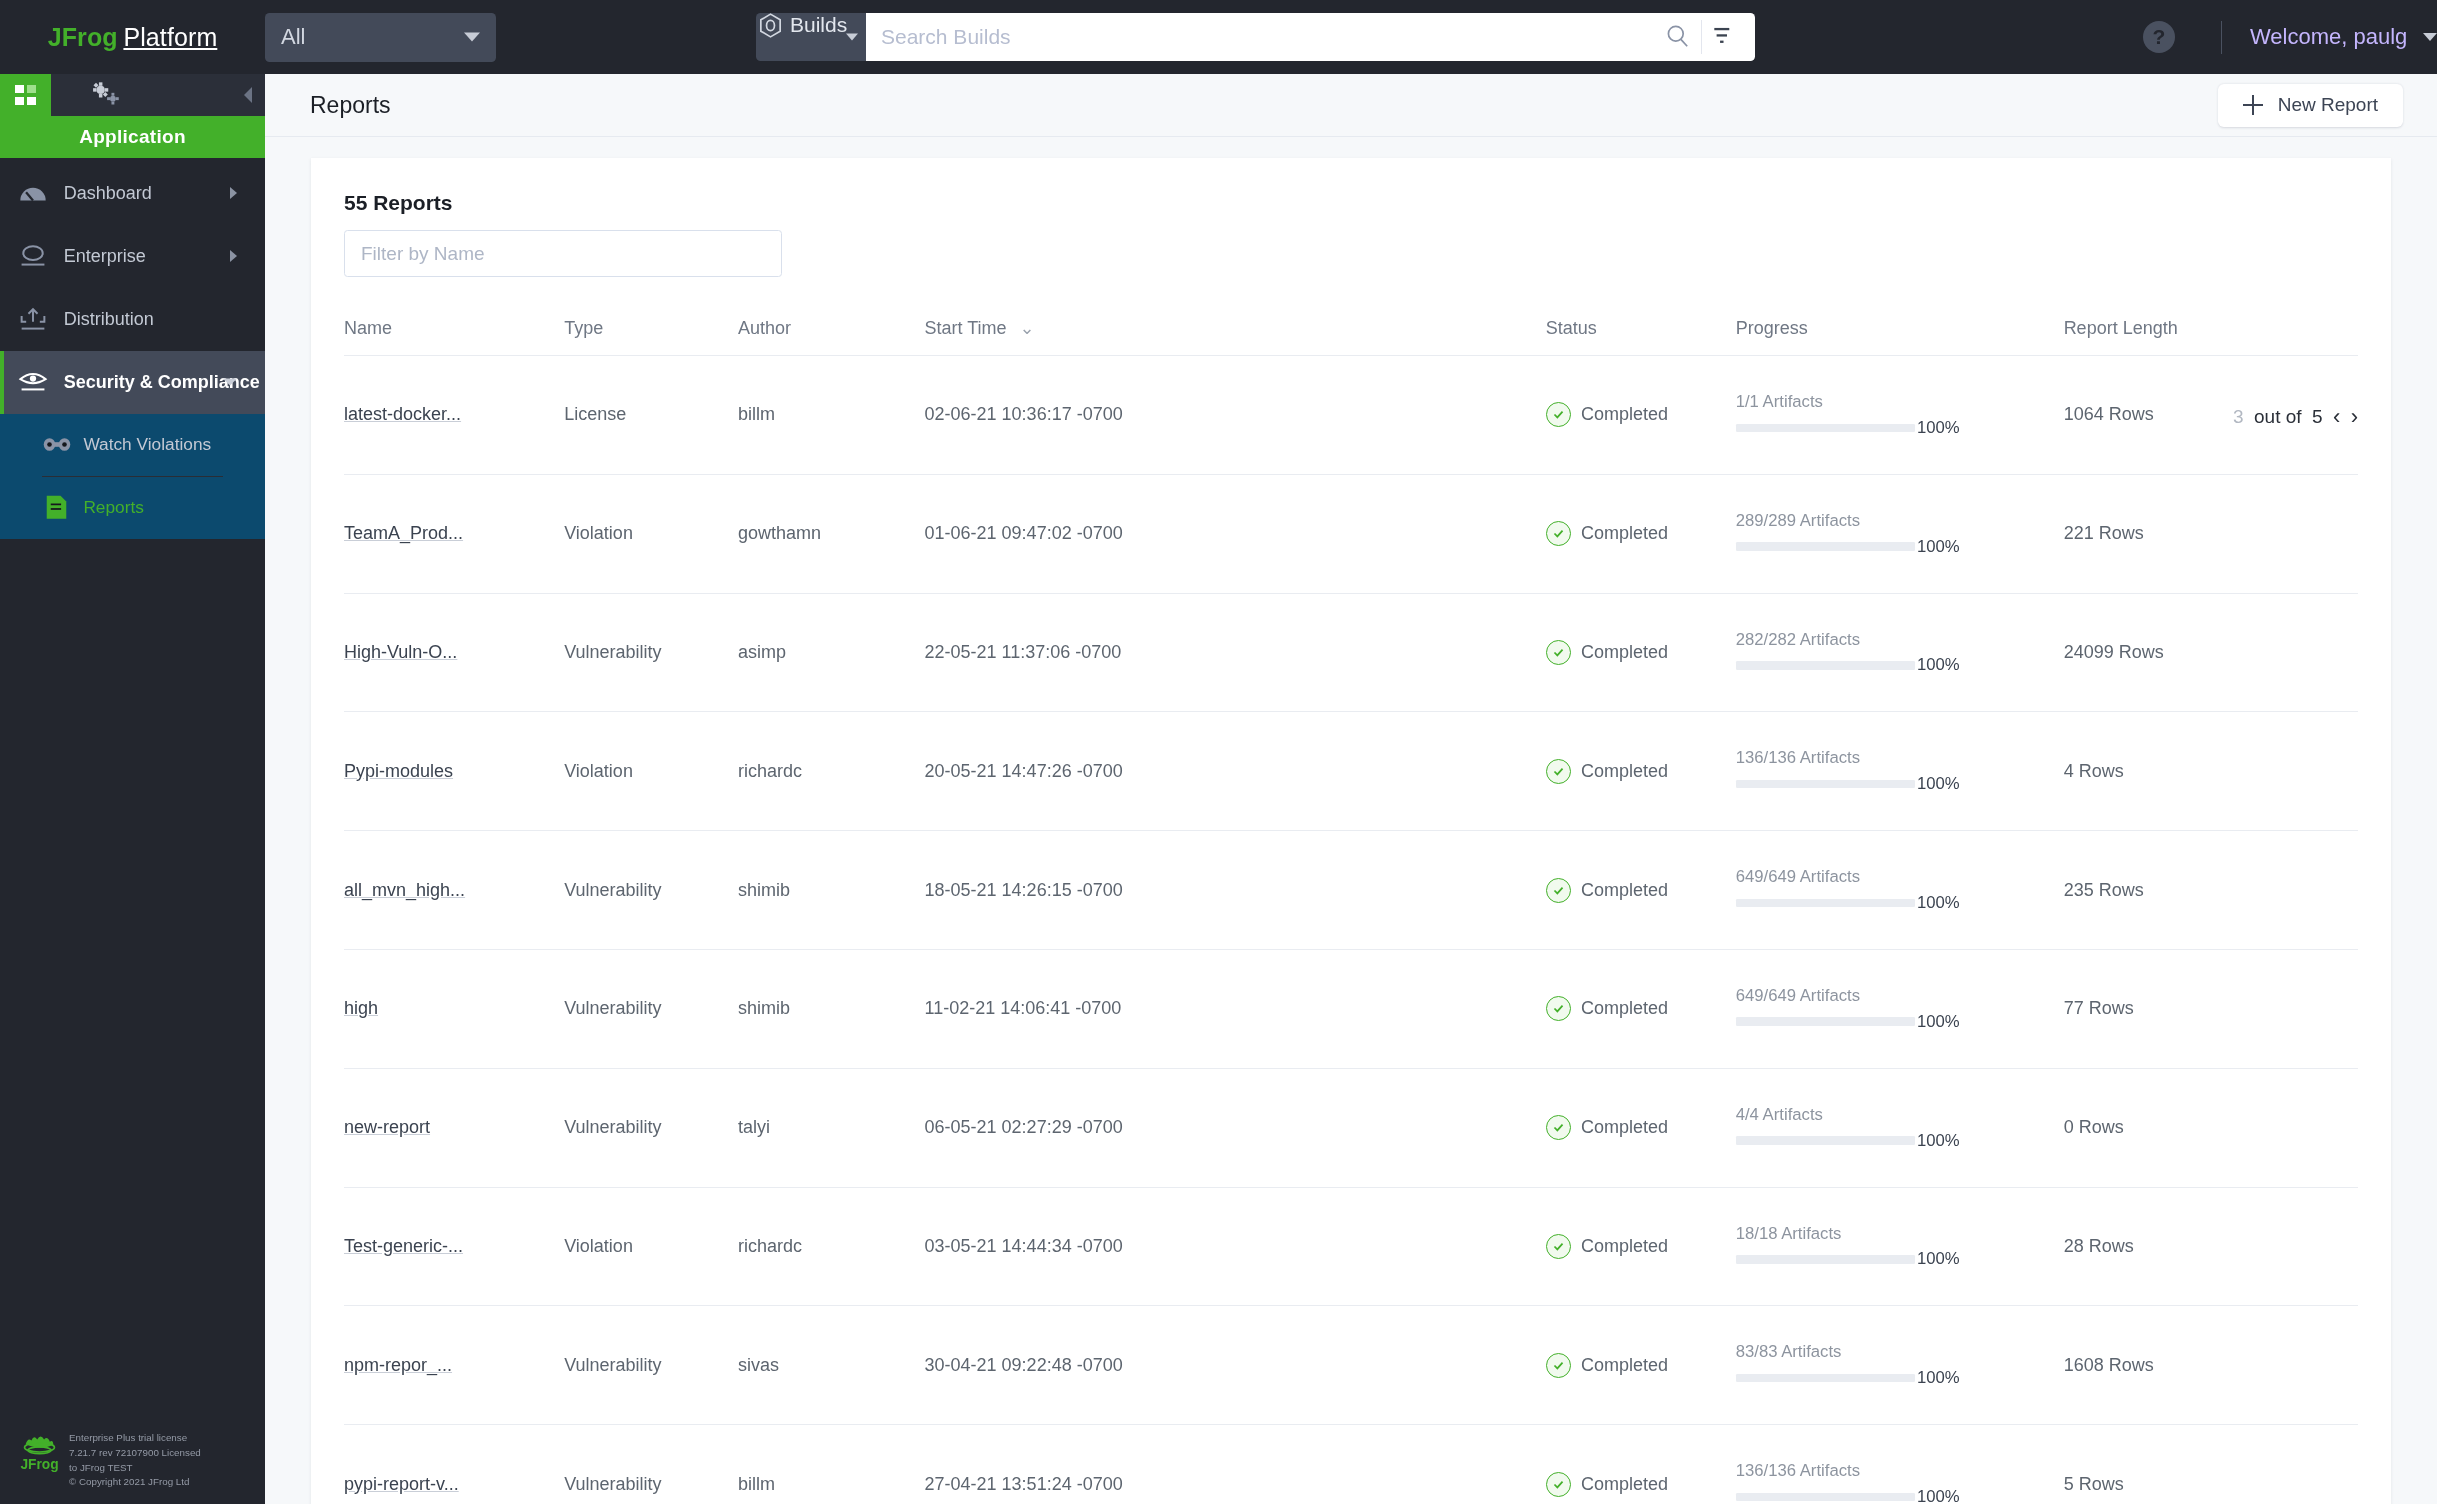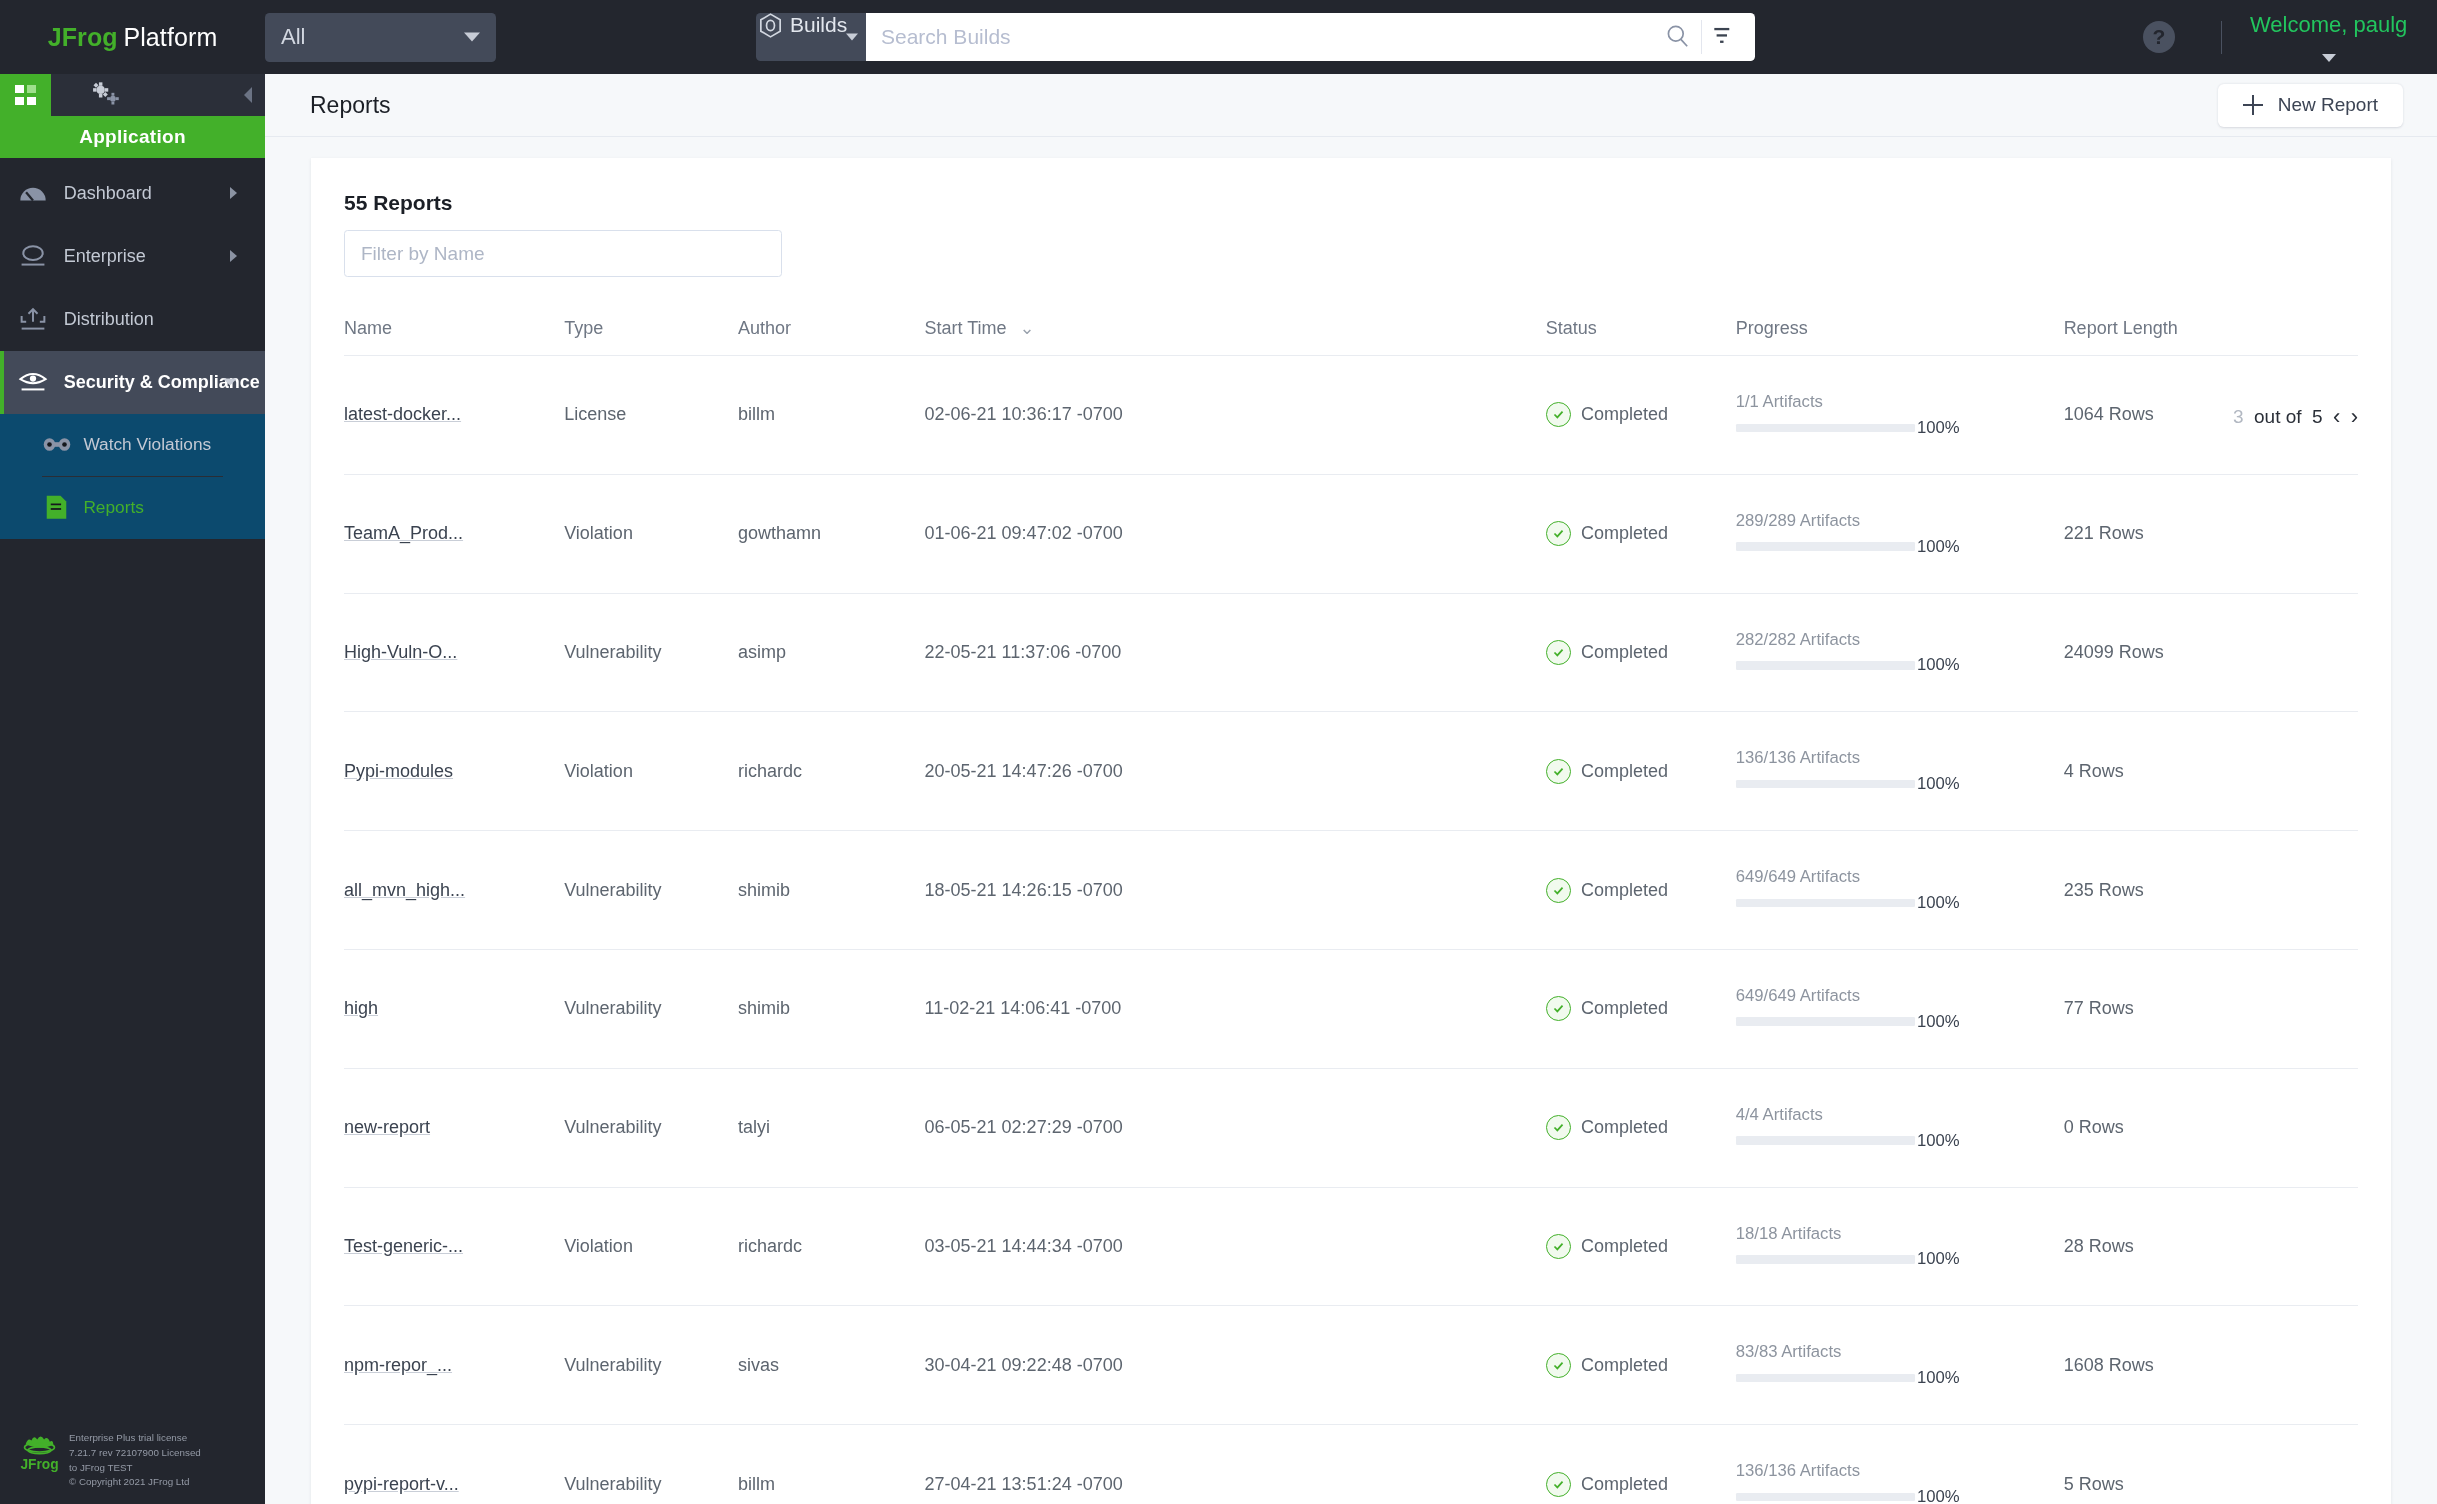--- a/index.html
+++ b/index.html
@@ -16,21 +16,21 @@
     width: 2438px; height: 74px;
     background: #23262e;
     display: flex; align-items: center;
   }
   .brand {
     width: 265px; height: 74px;
     display: flex; align-items: center; justify-content: center;
     font-size: 25px; letter-spacing: 0.1px;
   }
   .brand .jf { color: #43b02a; font-weight: bold; }
-  .brand .pf { color: #ffffff; font-weight: 400; margin-left: 5.8px; }
+  .brand .pf { color: #ffffff; font-weight: 400; margin-left: 5.8px; text-decoration: underline; }
 
   .scope-select {
     width: 231px; height: 49px;
     background: #434a59; border-radius: 4.6px;
     display: flex; align-items: center;
     padding: 0 16px;
     position: relative;
     margin-left: 0px;
   }
   .scope-select .lbl { color: #d2d7e0; font-size: 22px; }
@@ -78,21 +78,21 @@
     position: absolute; left: 2143px; top: 50%; transform: translateY(-50%);
     width: 32px; height: 32px; border-radius: 50%;
     background: #4a5160; color: #23262e;
     display: flex; align-items: center; justify-content: center;
     font-size: 21px; font-weight: bold;
   }
   .hdr-div { position: absolute; left: 2221px; top: 21px; height: 33px; width: 1.2px; background: #4a5160; }
   .welcome {
     position: absolute; left: 2250px; top: 50%; transform: translateY(-50%);
     display: flex; align-items: center; gap: 16px;
-    color: #22c55e; font-size: 22px; flex-direction: column;
+    color: #c4b5fd; font-size: 22px;
   }
   .welcome .caret-down { position: static; transform: none;
     border-left-width: 7.5px; border-right-width: 7.5px; border-top-width: 8.6px; }
 
   
   .sidebar {
     position: absolute; top: 74px; left: 0;
     width: 265px; height: 1431px;
     background: #23262e;
   }

